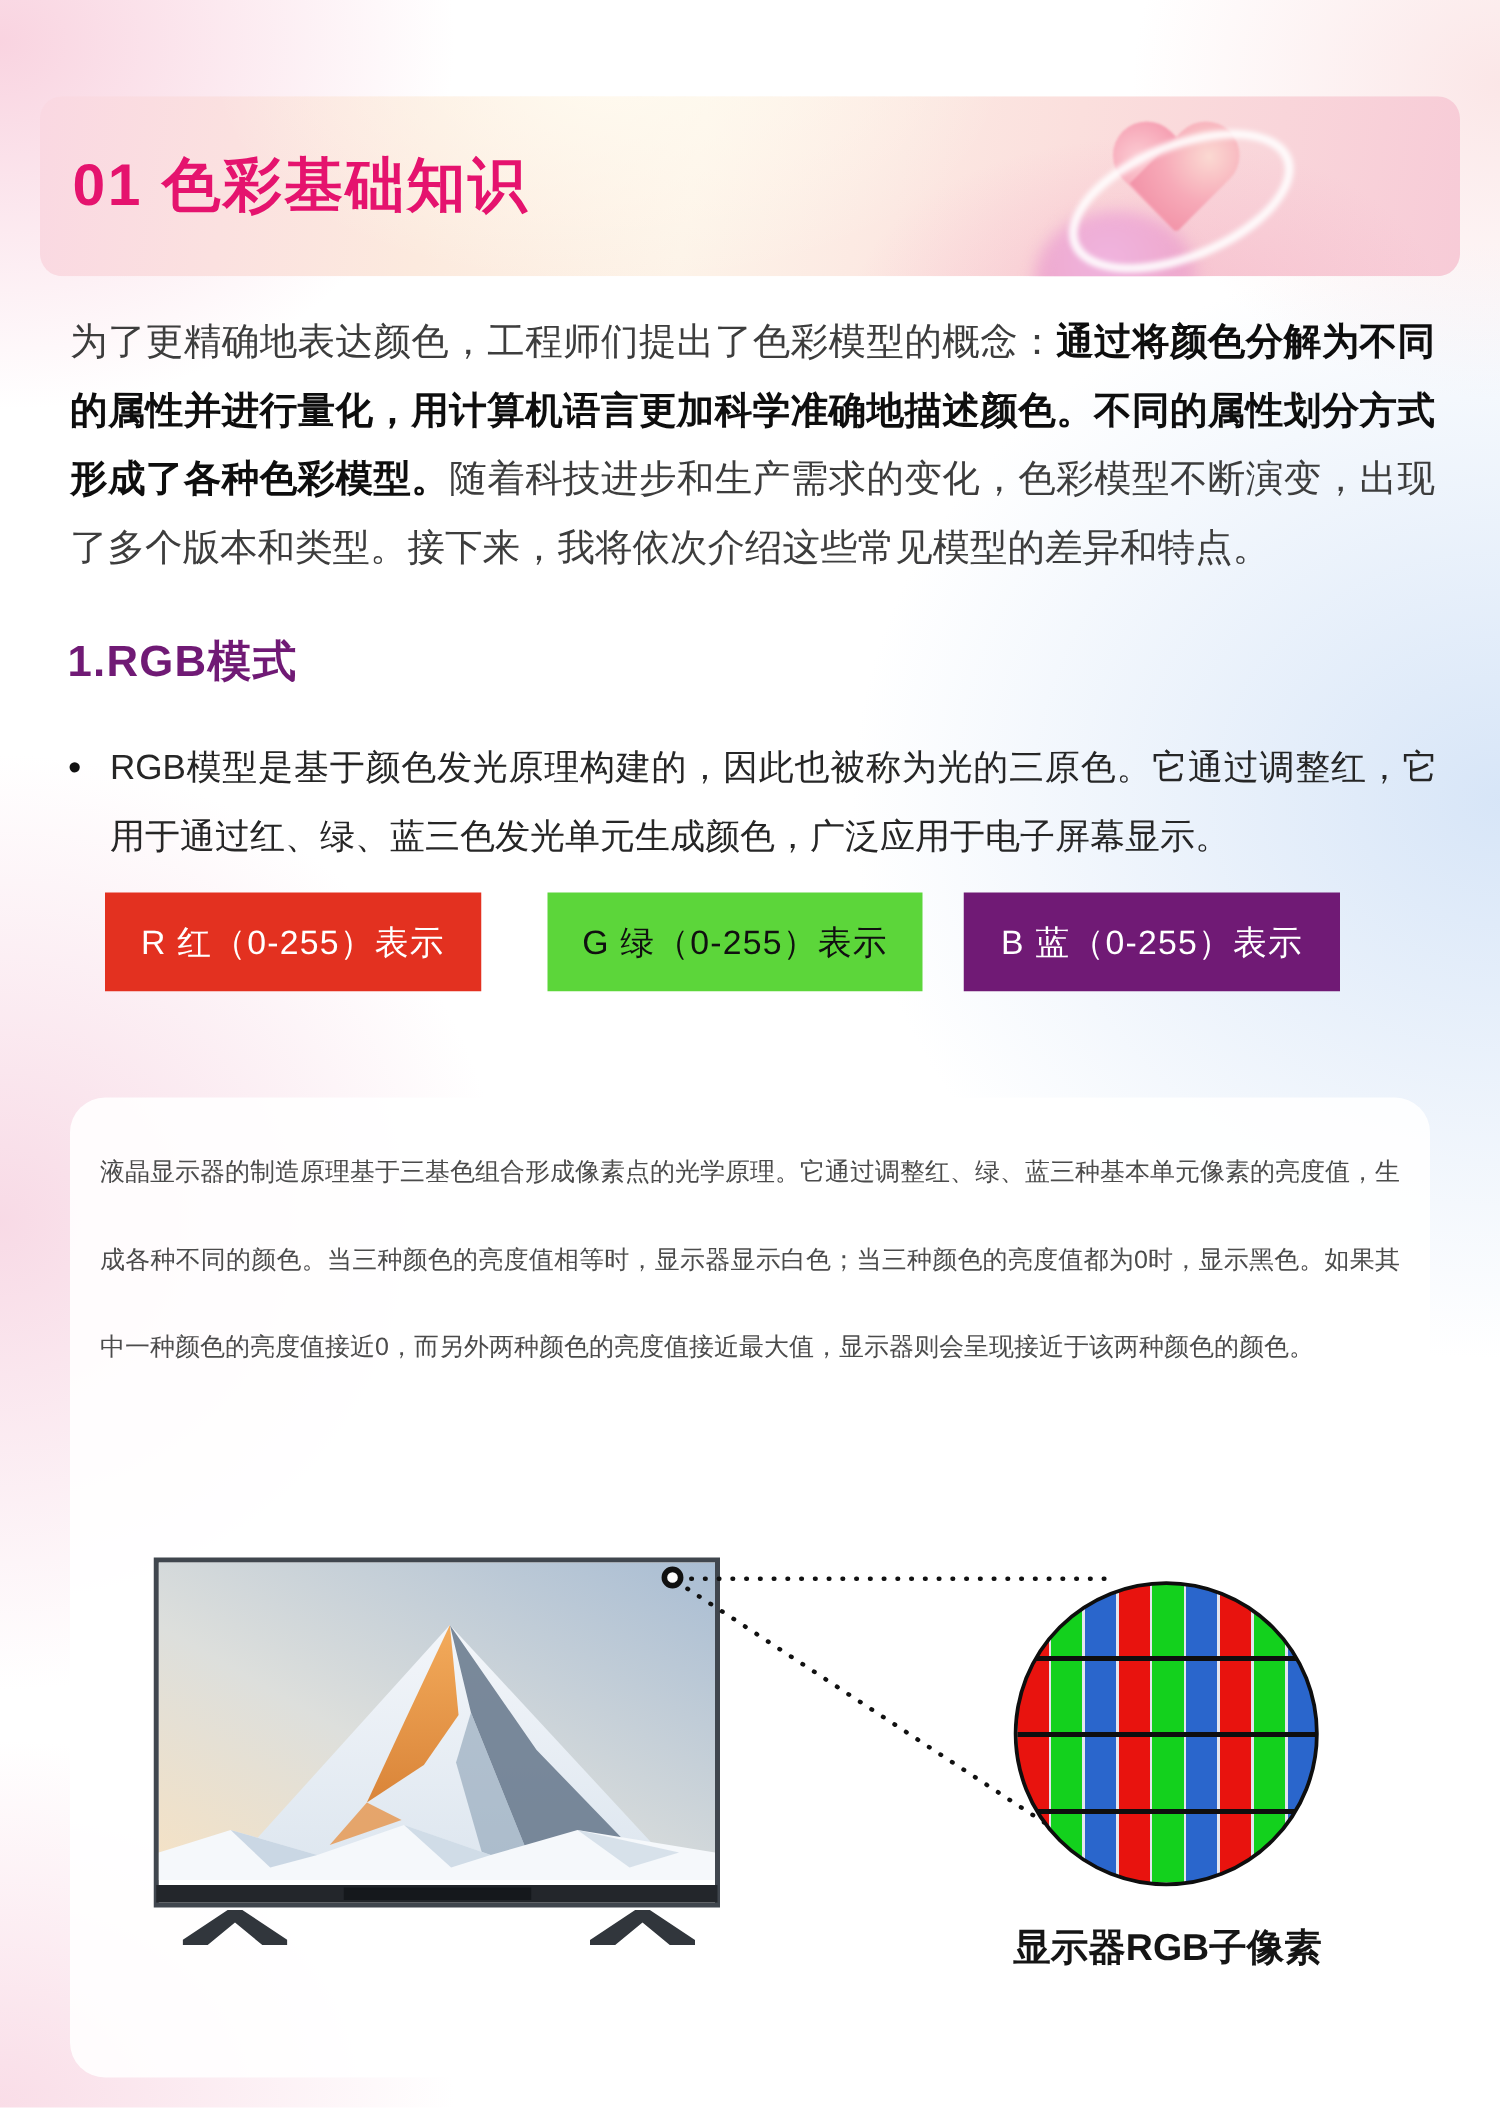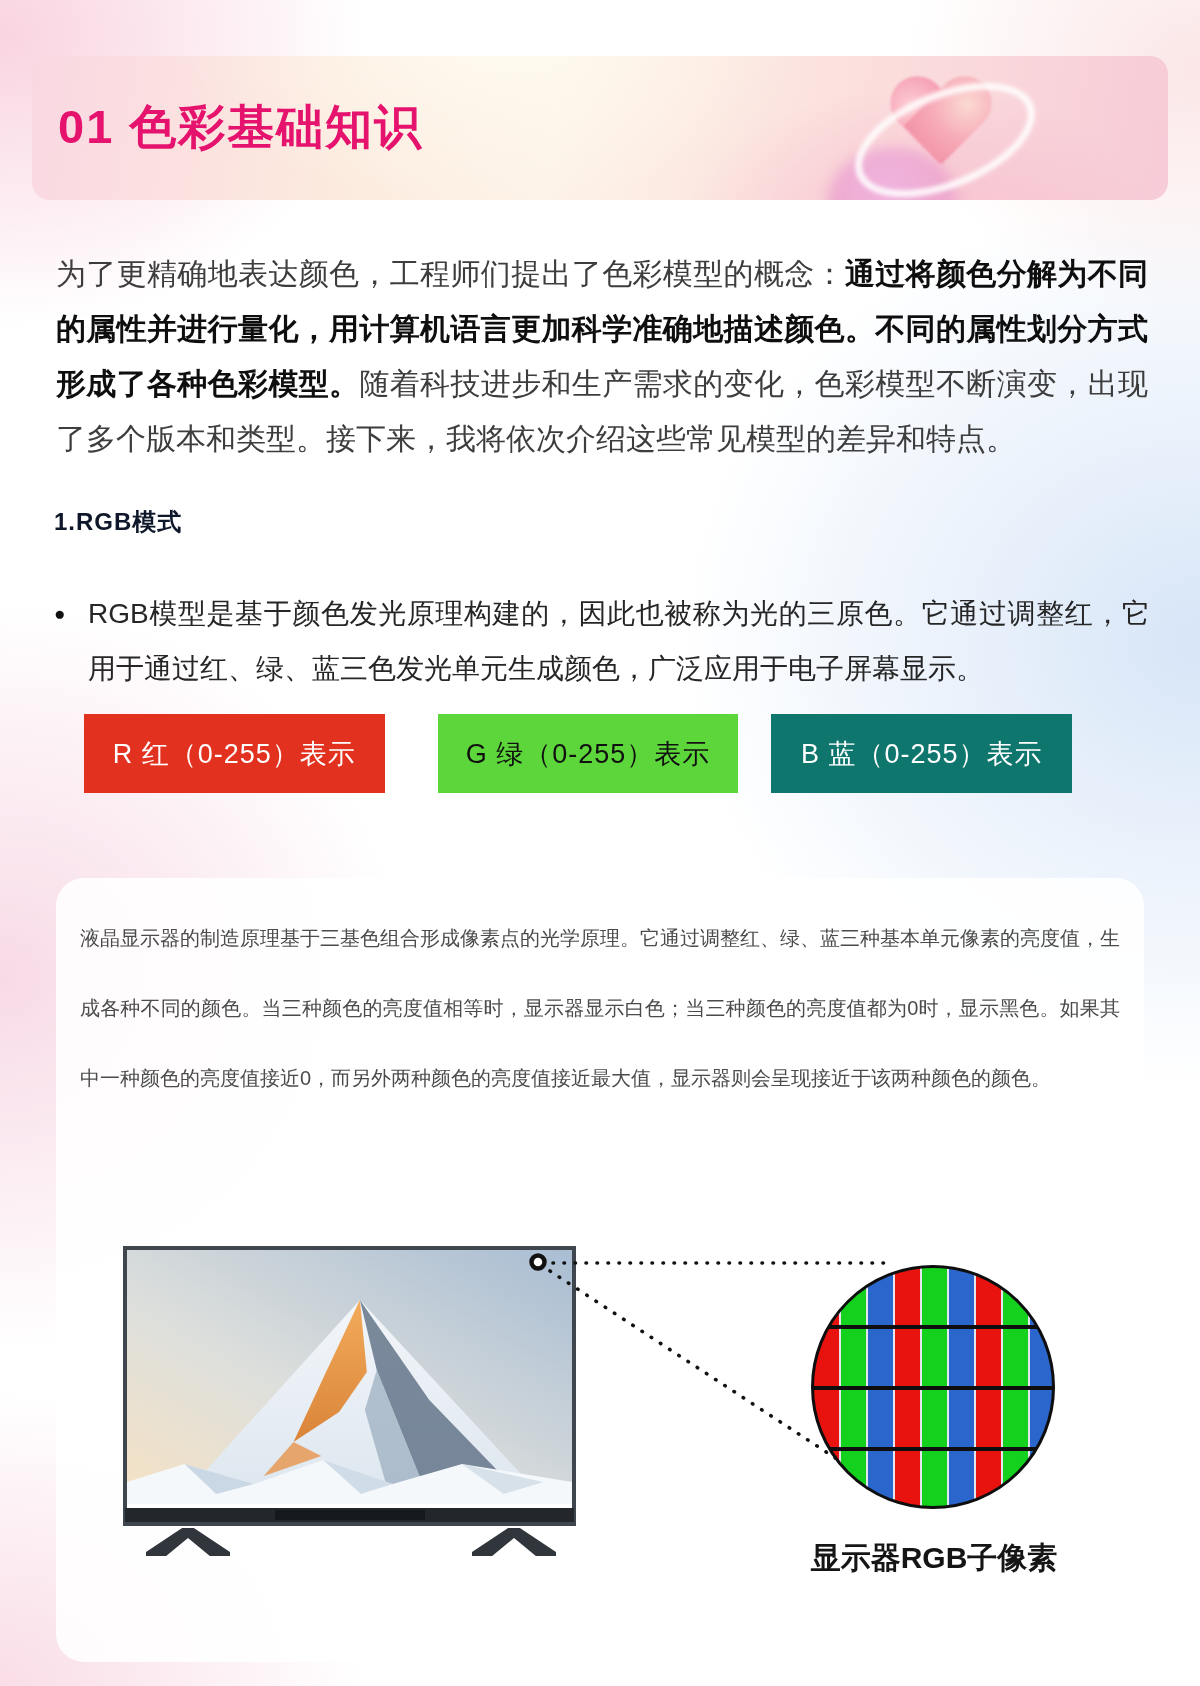--- a/index.html
+++ b/index.html
@@ -13,21 +13,21 @@
       radial-gradient(520px 420px at 0% 100%,rgba(249,219,230,0.95), rgba(249,219,230,0) 70%),
       radial-gradient(720px 620px at 100% 38%,rgba(213,228,247,0.95), rgba(213,228,247,0) 72%),
       radial-gradient(420px 360px at 100% 4%, rgba(250,224,225,0.80), rgba(250,224,225,0) 70%),
       #ffffff;
     overflow:hidden;
   }
   .page{ position:relative; width:1200px; height:1686px; }
 
   
   .banner{
-    position:absolute; left:32px; top:56px; width:1136px; height:144px;
+    position:absolute; left:32px; top:77px; width:1136px; height:144px;
     border-radius:18px; overflow:hidden;
     background:
       radial-gradient(340px 200px at 78% 120%, rgba(244,170,196,0.55), rgba(244,170,196,0) 70%),
       radial-gradient(420px 220px at 40% -10%, rgba(255,251,240,0.9), rgba(255,251,240,0) 75%),
       linear-gradient(100deg,#fad8e2 0%, #fceade 28%, #fdf3e8 46%, #fbdfdd 72%, #f7cbd7 100%);
   }
   .banner h1{
     position:absolute; left:26px; top:40px;
     font-size:47px; font-weight:800; letter-spacing:2px;
     color:#e5136e;
@@ -56,37 +56,37 @@
   
   .intro{
     position:absolute; left:56px; top:246px; width:1092px;
     font-size:30px; line-height:55px; color:#3d3d3d; text-align:justify;
   }
   .intro b{ color:#0e0e0e; font-weight:800; }
 
   
   .section-heading{
     position:absolute; left:54px; top:506px;
-    font-size:24px; font-weight:800; color:#0f172a; letter-spacing:1px;
+    font-size:35px; font-weight:800; color:#701a75; letter-spacing:1px;
   }
 
   
   .bullet{ position:absolute; left:54px; top:586px; width:1096px; display:flex; }
   .bullet .dot{ width:34px; font-size:19px; color:#111; line-height:55px; flex:none; }
   .bullet-text{ font-size:28px; line-height:55px; color:#262626; text-align:justify; }
 
   
   .chips{ position:absolute; left:84px; top:714px; width:988px; display:flex; gap:33px; }
   .chip{
     flex:1; height:79px; display:flex; align-items:center; justify-content:center;
     font-size:27px; letter-spacing:1px;
   }
   .chip-r{ background:#e33120; color:#ffffff; }
   .chip-g{ background:#5cd63a; color:#101010;margin-left:20px; }
-  .chip-b{ background:#0f766e; color:#ffffff; }
+  .chip-b{ background:#701a75; color:#ffffff; }
 
   
   .card{
     position:absolute; left:56px; top:878px; width:1088px; height:784px;
     background:rgba(255,255,255,0.88); border-radius:28px;
   }
   .card-text{
     position:absolute; left:24px; top:25px; width:1040px;
     font-size:20px; line-height:70px; color:#4b4b4b; text-align:justify;
   }

